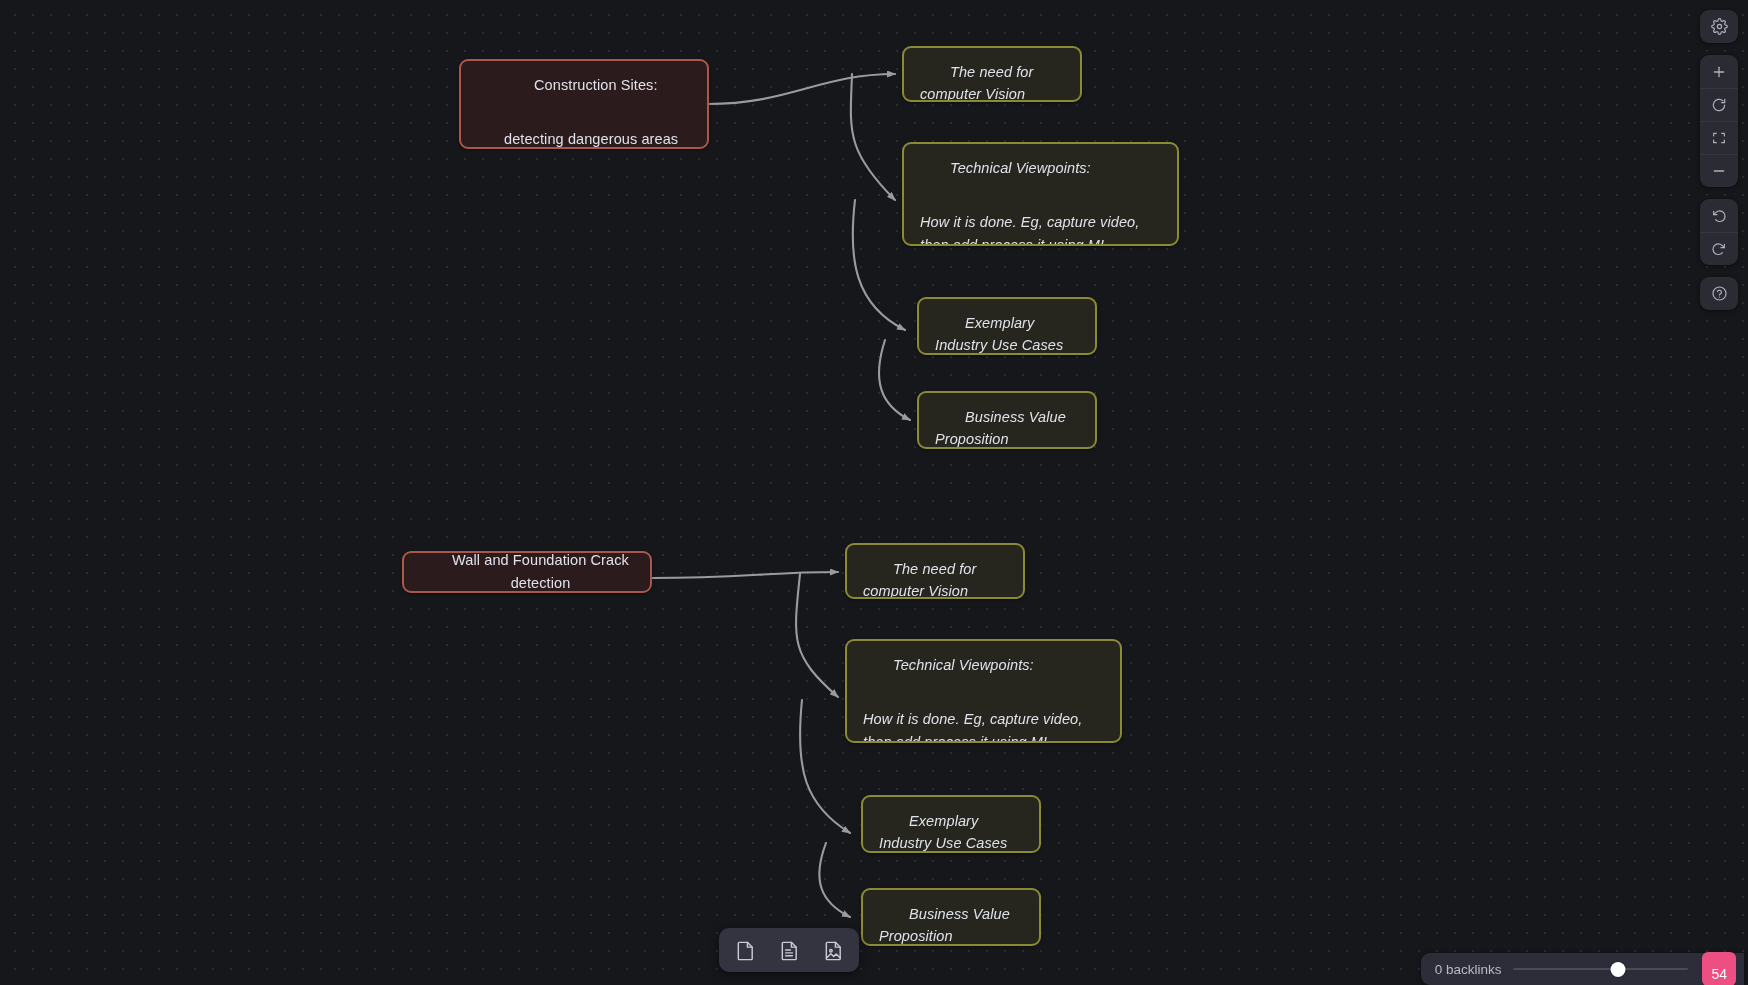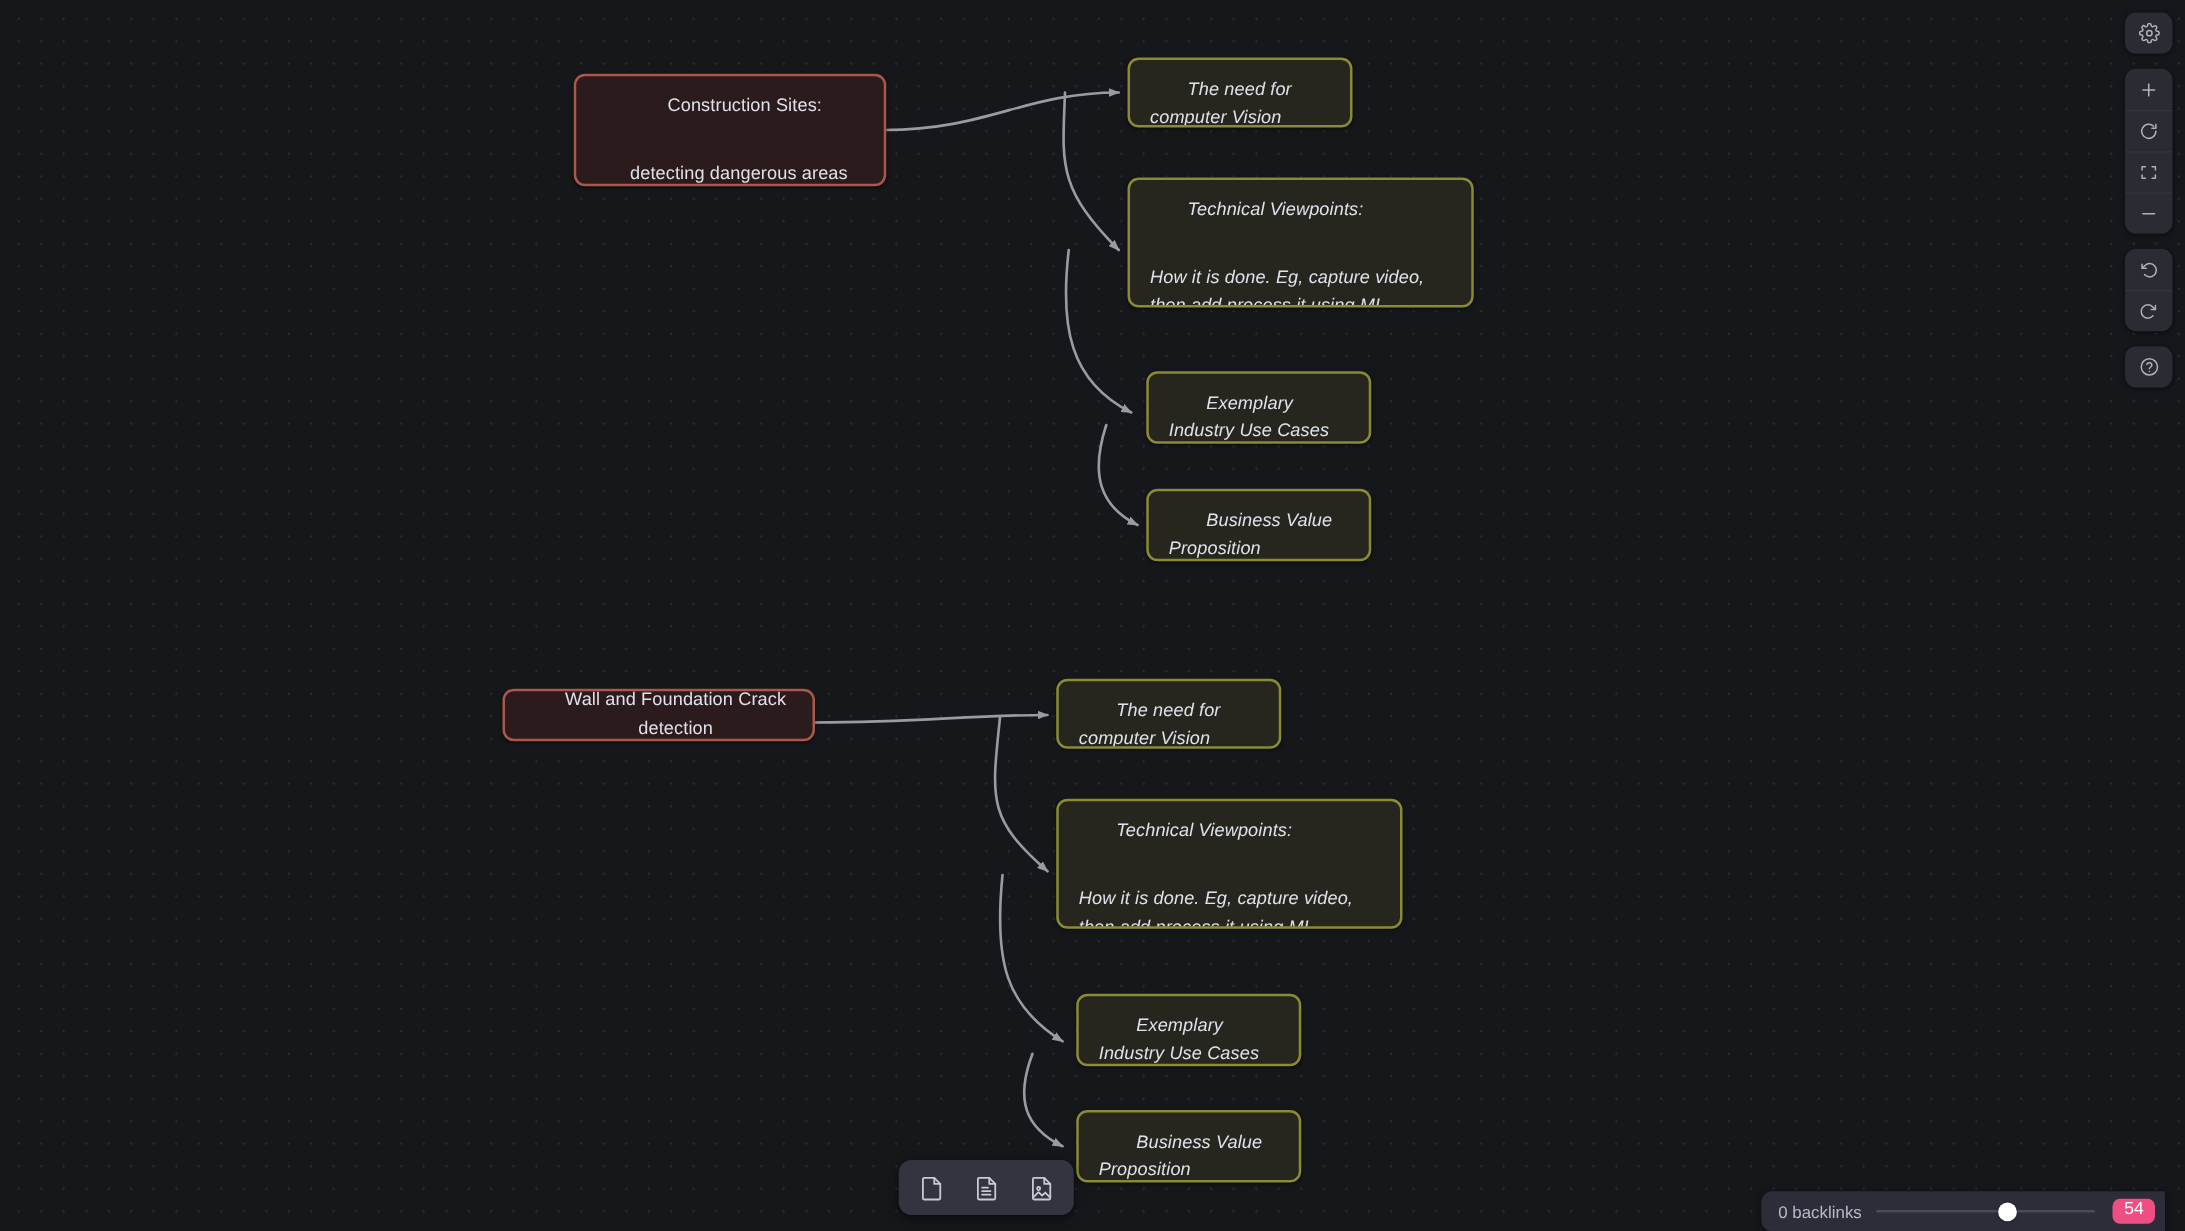--- a/index.html
+++ b/index.html
@@ -123,21 +123,21 @@
     width: 32px; height: 32px;
     display: flex; align-items: center; justify-content: center;
     background: transparent; border: none; cursor: pointer;
     border-radius: 6px;
     padding: 0;
   }
 
   
   #status-bar {
     position: absolute;
-    right: 16px;
+    right: 4px;
     top: 953px;
     height: 32px;
     padding: 0 0 0 14px;
     background: #2c2d38;
     border-top-left-radius: 9px;
     border-bottom-left-radius: 9px;
     display: flex;
     align-items: center;
     z-index: 40;
     box-shadow: 0 1px 5px rgba(0,0,0,.5);
@@ -172,21 +172,21 @@
     background: #ffffff;
     box-shadow: 0 0 2px rgba(0,0,0,.6);
   }
   #zoom-badge {
     margin-left: 14px;
     margin-right: 8px;
     background: #ed4f82;
     color: #ffffff;
     font-size: 14px;
     border-radius: 6px;
-    padding: 0 9px 4px 9px;
+    padding: 15px 9px 4px 9px;
     line-height: 1.1;
     cursor: pointer;
   }
 </style>
 </head>
 <body>
 
 <div id="canvas-root">
 
   <svg id="edges-layer" viewBox="0 0 1748 985" width="1748" height="985">

